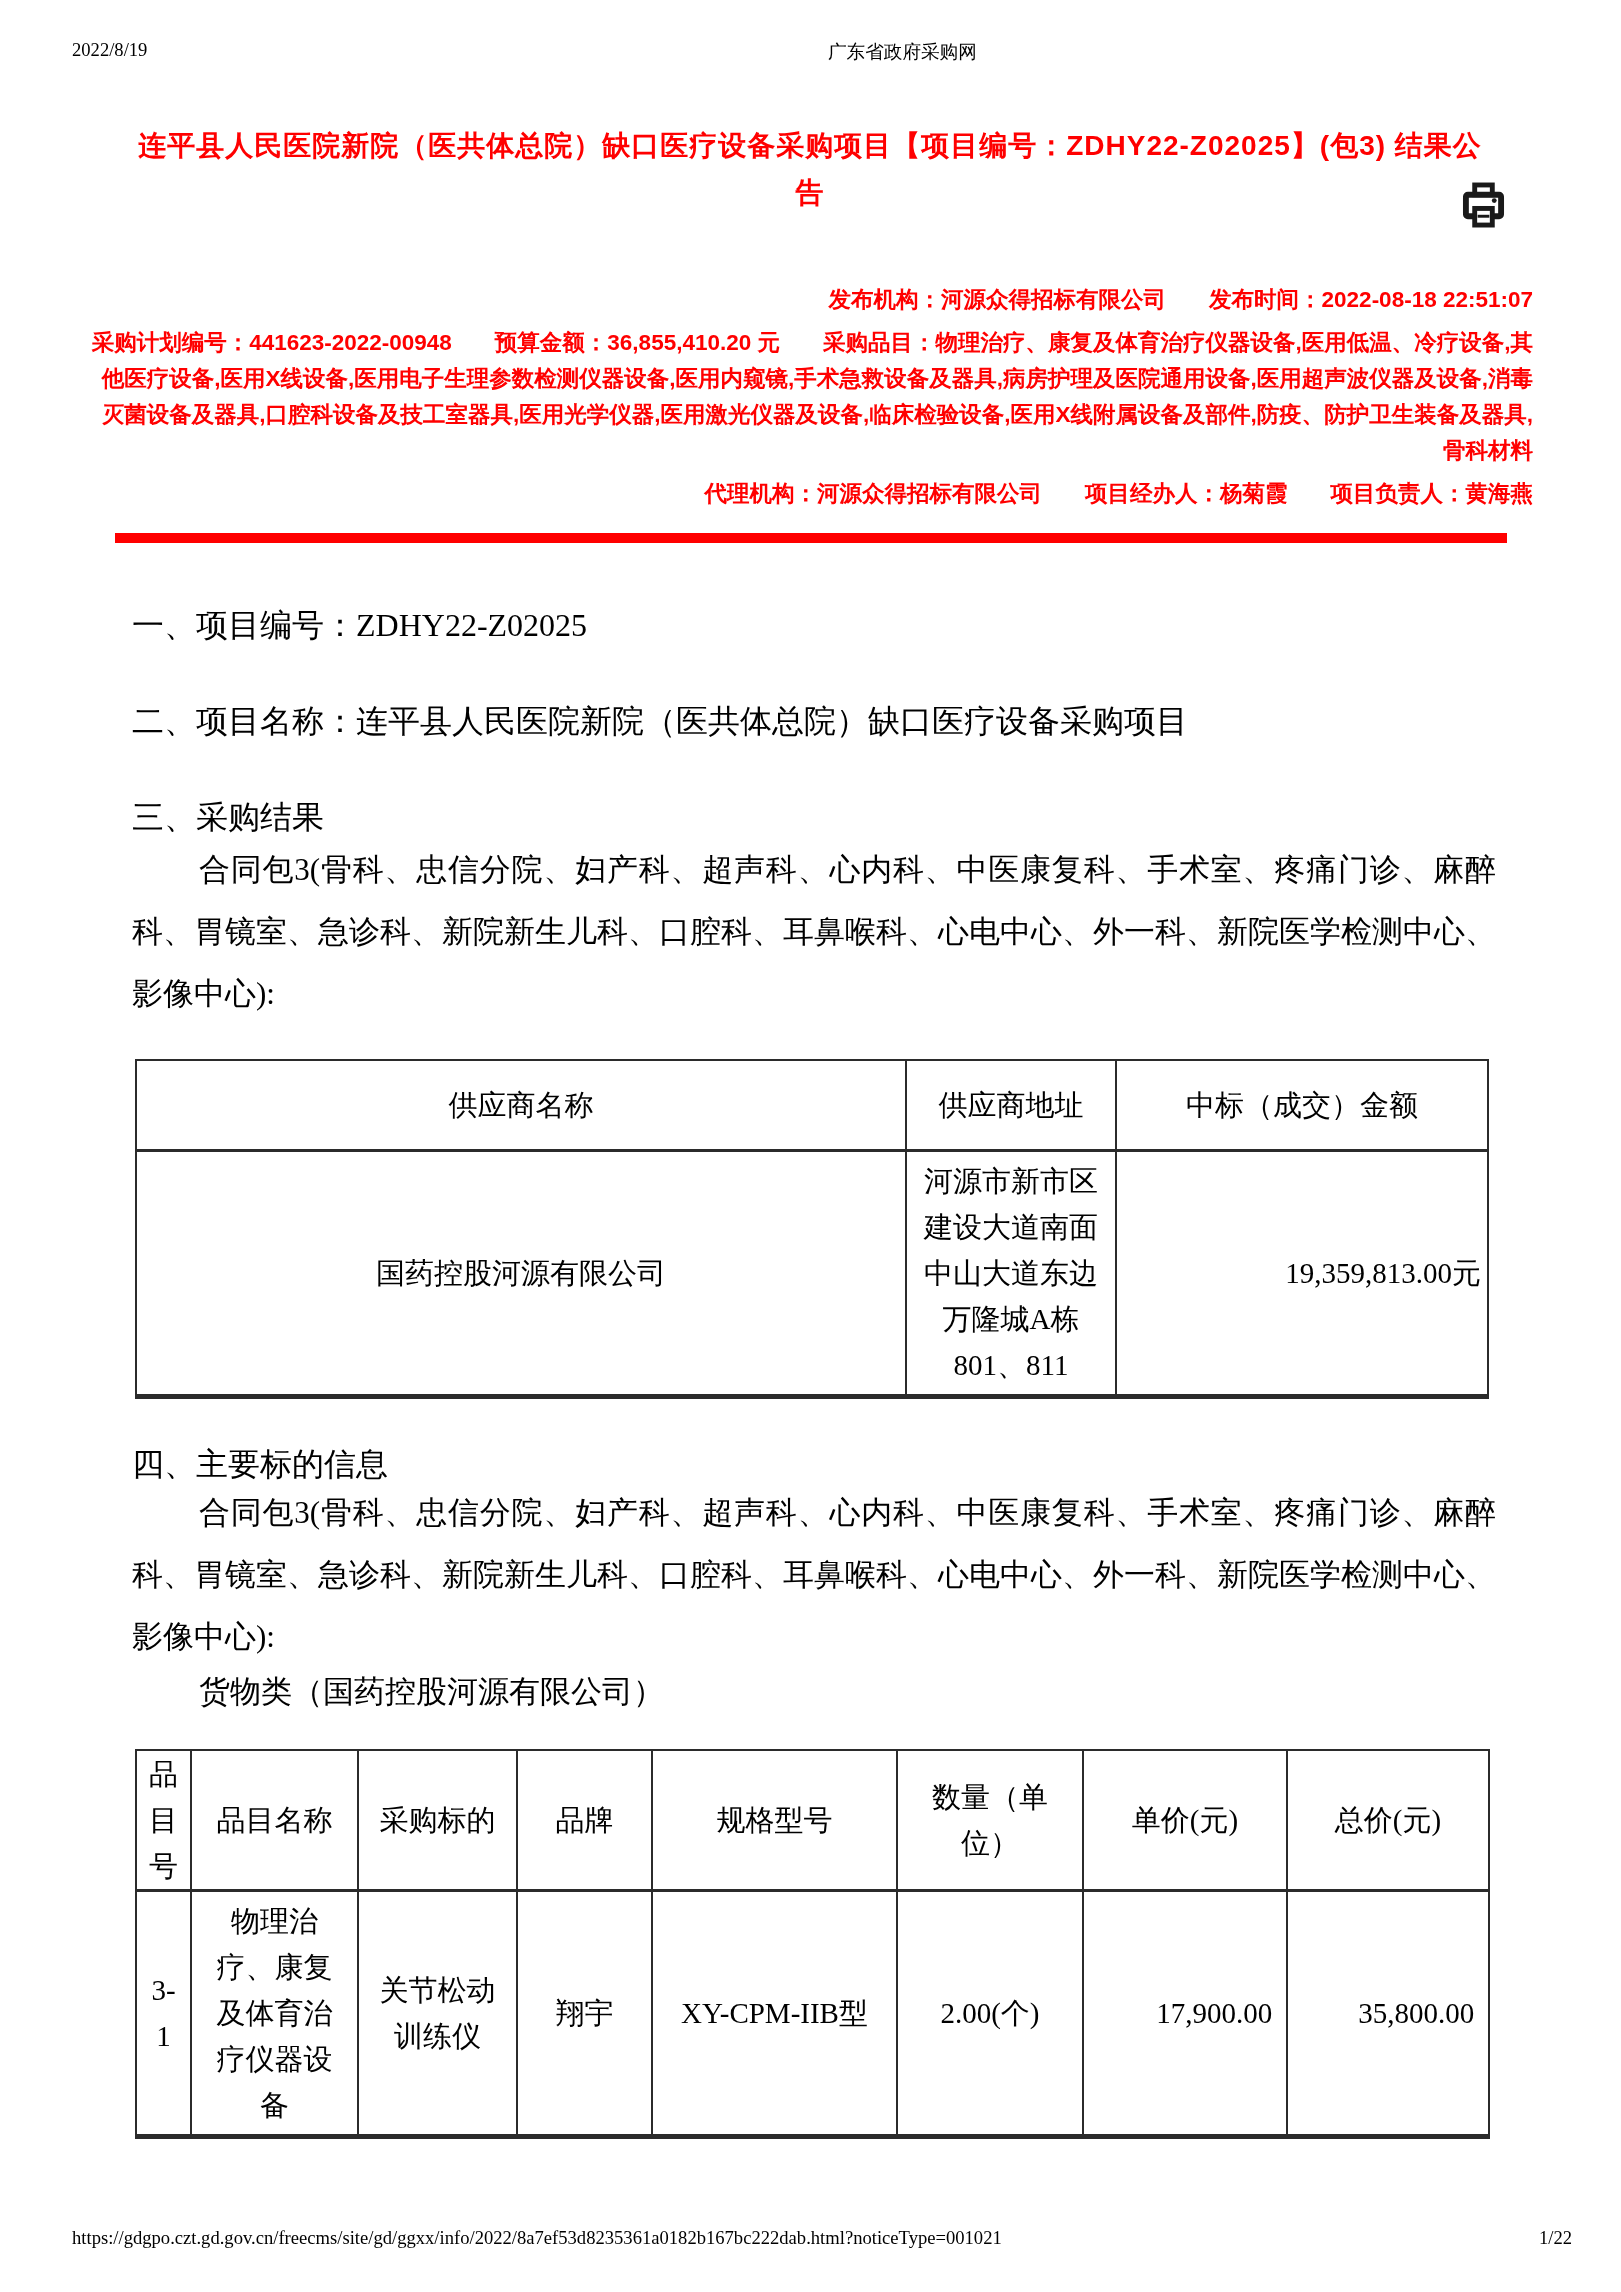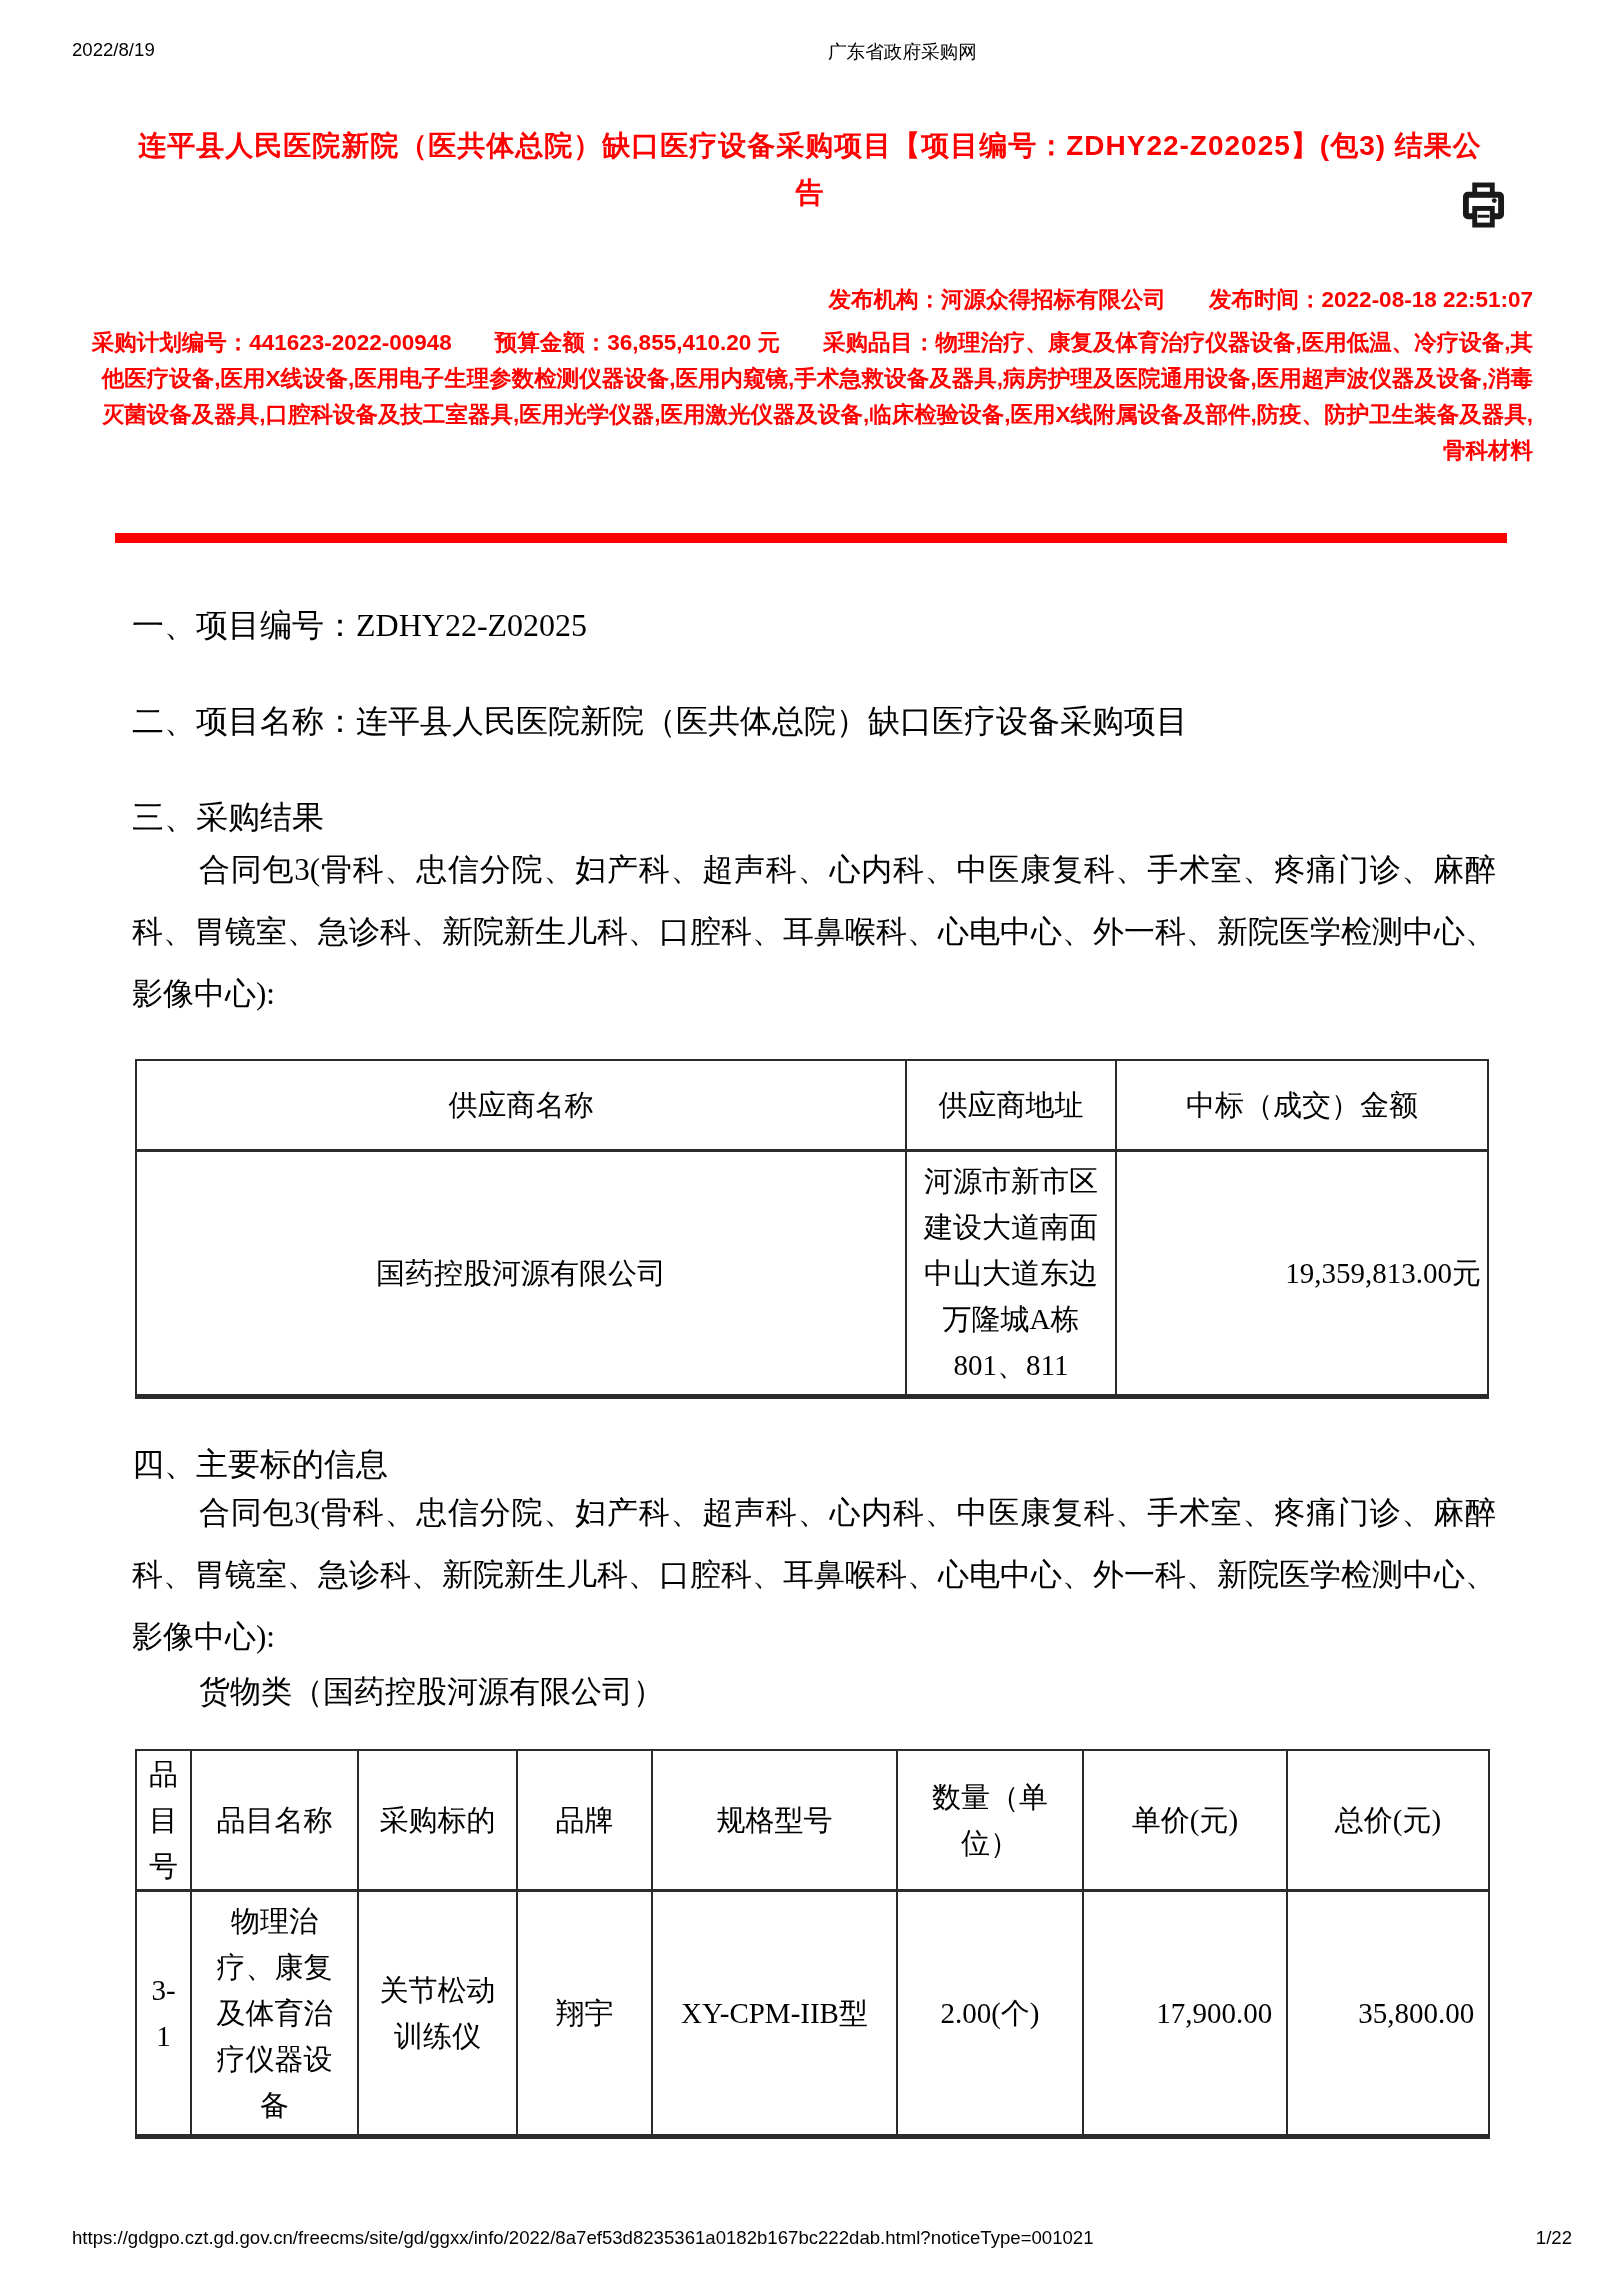--- a/index.html
+++ b/index.html
@@ -2,21 +2,21 @@
 <html><head>
 <meta charset="utf-8">
 <style>
   html,body { margin:0; padding:0; background:#ffffff; }
   .page {
     position:relative; width:1621px; height:2293px; background:#ffffff;
     font-family:"Liberation Serif", serif; color:#000; overflow:hidden;
   }
   
   .print-meta {
-    position:absolute; font-family:Liberation Sans, sans-serif;
+    position:absolute; font-family:Liberation Serif, serif;
     font-size:18.6px; color:#000; white-space:nowrap;
   }
   .print-date  { top:39px; left:72px; }
   .site-title  { top:39px; left:828px; }
   .footer-url  { top:2227px; left:72px; }
   .footer-page { top:2227px; right:49px; }
 
   
   .doc-title {
     position:absolute; top:122px; left:124px; width:1372px;
@@ -80,20 +80,23 @@
     <line x1="16" y1="35" x2="28" y2="35" stroke="#1a1a1a" stroke-width="3"></line>
     <circle cx="33" cy="19" r="2.5" fill="#1a1a1a"></circle>
   </svg>
 
   <div class="red-meta">
     <div class="line1">
       <span>发布机构：</span><span>河源众得招标有限公司</span><span class="gap"></span><span>发布时间：</span><span>2022-08-18 22:51:07</span>
     </div>
     <div class="line2">
       <span>采购计划编号：</span><span>441623-2022-00948</span><span class="gap"></span><span>预算金额：</span><span>36,855,410.20 元</span><span class="gap"></span><span>采购品目：</span><span>物理治疗、康复及体育治疗仪器设备,医用低温、冷疗设备,其他医疗设备,医用X线设备,医用电子生理参数检测仪器设备,医用内窥镜,手术急救设备及器具,病房护理及医院通用设备,医用超声波仪器及设备,消毒灭菌设备及器具,口腔科设备及技工室器具,医用光学仪器,医用激光仪器及设备,临床检验设备,医用X线附属设备及部件,防疫、防护卫生装备及器具,骨科材料</span>
+    </div>
+    <div class="line3">
+      <span>代理机构：</span><span>河源众得招标有限公司</span><span class="gap"></span><span>项目经办人：</span><span>杨菊霞</span><span class="gap"></span><span>项目负责人：</span><span>黄海燕</span>
     </div>
   </div>
 
   <div class="red-rule"></div>
 
   <div class="sec sec1">一、项目编号：ZDHY22-Z02025</div>
   <div class="sec sec2">二、项目名称：连平县人民医院新院（医共体总院）缺口医疗设备采购项目</div>
   <div class="sec sec3">三、采购结果</div>
 
   <div class="para para1">合同包3(骨科、忠信分院、妇产科、超声科、心内科、中医康复科、手术室、疼痛门诊、麻醉科、胃镜室、急诊科、新院新生儿科、口腔科、耳鼻喉科、心电中心、外一科、新院医学检测中心、影像中心):</div>

